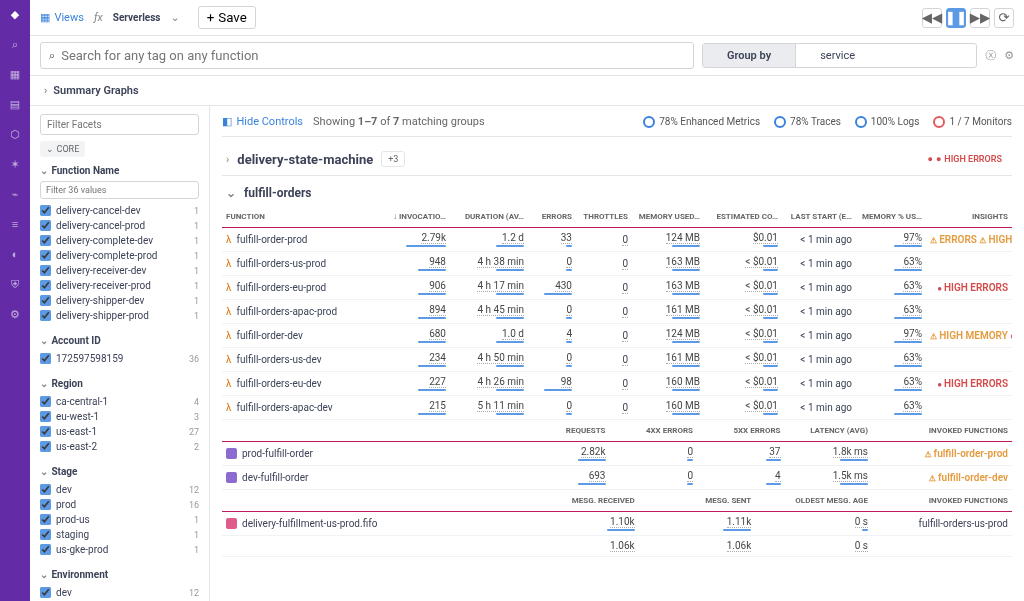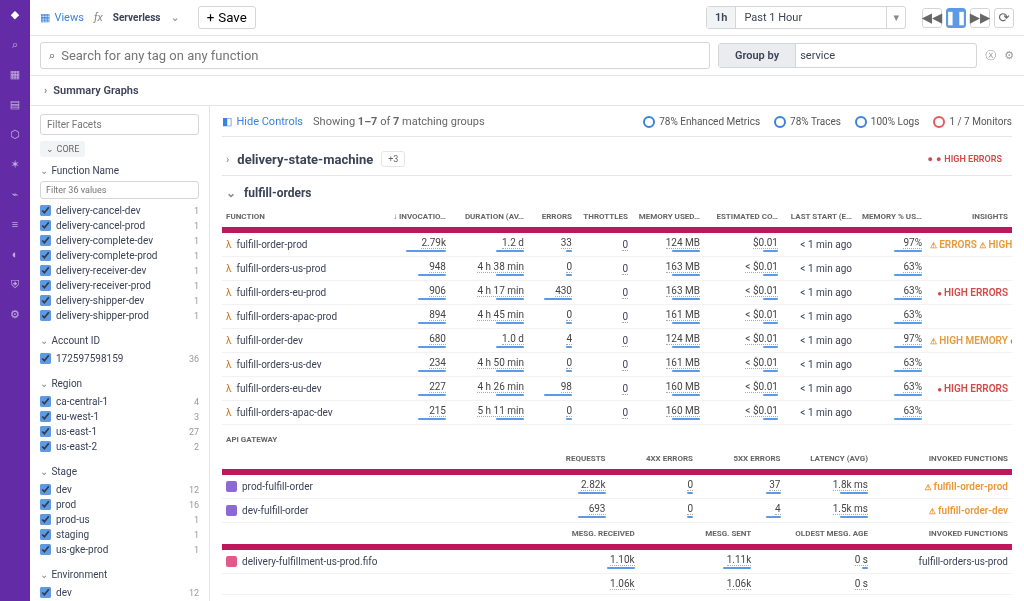--- a/index.html
+++ b/index.html
@@ -20,30 +20,30 @@
 .time-pill{padding:4px 8px;background:#f2f3f5;border-right:1px solid #d3d5d9;font-weight:600}
 .time-label{padding:4px 8px;min-width:150px}
 .time-chev{padding:4px 6px;border-left:1px solid #d3d5d9;color:#888}
 .time-controls{display:flex;gap:4px;margin-left:6px}
 .time-controls button{width:20px;height:20px;border:1px solid #d3d5d9;background:#fff;border-radius:3px;cursor:pointer;display:flex;align-items:center;justify-content:center;color:#666}
 .time-controls button.pause{background:#5c9ae6;color:#fff;border-color:#5c9ae6}
 .searchbar{display:flex;align-items:center;padding:6px 10px;border-bottom:1px solid #e3e5e8;gap:8px}
 .search-input{flex:1;display:flex;align-items:center;gap:6px;border:1px solid #d3d5d9;border-radius:3px;padding:5px 8px;min-width:0}
 .search-input input{border:none;outline:none;flex:1;font-size:13px}
 .group-by{display:flex;align-items:center;border:1px solid #d3d5d9;border-radius:3px}
-.group-by-label{padding:5px 16px;background:#ebecef;border-right:1px solid #d3d5d9;font-weight:600}
-.group-by-val{padding:5px 4px;min-width:180px}
+.group-by-label{padding:5px 24px;background:#ebecef;border-right:1px solid #d3d5d9;font-weight:600}
+.group-by-val{padding:5px 24px;min-width:180px}
 .summary-row{display:flex;align-items:center;padding:8px 14px;border-bottom:1px solid #e3e5e8;font-weight:600}
 .summary-row .chev{margin-right:6px}
 .content{flex:1;display:flex;min-height:0}
 .sidebar{width:180px;border-right:1px solid #e3e5e8;padding:8px 10px;overflow-y:auto}
 .filter-facets{width:100%;border:1px solid #d3d5d9;border-radius:3px;padding:4px 6px;font-size:10px;margin-bottom:6px}
 .core-tag{background:#f2f3f5;padding:3px 6px;border-radius:3px;font-size:9px;color:#666;display:inline-flex;align-items:center;gap:3px;margin-bottom:8px;cursor:pointer}
 .facet-group{margin-bottom:12px}
-.facet-title{font-weight:400;font-size:10px;margin-bottom:5px;display:flex;align-items:center;gap:3px;cursor:pointer}
+.facet-title{font-weight:700;font-size:10px;margin-bottom:5px;display:flex;align-items:center;gap:3px;cursor:pointer}
 .facet-title::before{content:"⌄";font-size:10px;color:#888}
 .facet-filter{width:100%;border:1px solid #d3d5d9;border-radius:3px;padding:3px 5px;font-size:9px;margin-bottom:4px}
 .facet-item{display:flex;align-items:center;gap:5px;padding:2px 0;font-size:10px;cursor:pointer}
 .facet-item input[type=checkbox]{accent-color:#5c9ae6;width:11px;height:11px}
 .facet-item .label{flex:1;white-space:nowrap;overflow:hidden;text-overflow:ellipsis}
 .facet-item .count{color:#999;font-size:9px}
 .table-area{flex:1;padding:6px 12px;overflow-y:auto;min-width:0}
 .controls-row{display:flex;align-items:center;gap:10px;padding:3px 0 8px;border-bottom:1px solid #e3e5e8;margin-bottom:6px}
 .hide-controls{color:#3983de;display:flex;align-items:center;gap:4px;cursor:pointer}
 .showing{color:#666}
@@ -55,21 +55,21 @@
 .group-header{display:flex;align-items:center;gap:8px;padding:8px 4px;border-bottom:1px solid #e3e5e8}
 .group-header .chev{color:#888}
 .group-header .name{font-weight:700;font-size:13px}
 .badge{border:1px solid #e3e5e8;border-radius:3px;padding:2px 6px;font-size:9px;color:#666;display:inline-flex;align-items:center;gap:3px}
 .badge.warn::before{content:"⚠";color:#e49a3d}
 .badge.err{color:#d44a4a;font-weight:600;border:none}
 .badge.err::before{content:"●";color:#d44a4a}
 .fulfill-header{display:flex;align-items:center;gap:8px;padding:10px 4px 6px;font-weight:700;font-size:12px}
 .fulfill-header .chev{color:#888}
 .tbl{width:100%;border-collapse:collapse;table-layout:fixed}
-.tbl th{text-align:left;font-size:8px;font-weight:700;color:#666;padding:6px 4px;border-bottom:6px solid #be185d;text-transform:uppercase;white-space:nowrap;overflow:hidden}
+.tbl th{text-align:left;font-size:8px;font-weight:700;color:#666;padding:6px 4px;border-bottom:1px solid #be185d;text-transform:uppercase;white-space:nowrap;overflow:hidden}
 .tbl th.r,.tbl td.r{text-align:right}
 .tbl td{padding:4px 4px;border-bottom:1px solid #f1f2f4;font-size:10px;white-space:nowrap;overflow:hidden}
 .fn-name{display:flex;align-items:center;gap:5px}
 .lambda-icon{color:#d97706;font-size:10px}
 .api-icon{width:11px;height:11px;background:#8b6bcf;border-radius:2px;display:inline-block}
 .sqs-icon{width:11px;height:11px;background:#e05a8c;border-radius:2px;display:inline-block}
 .bar-cell{display:flex;flex-direction:column;align-items:flex-end;gap:1px}
 .bar-val{font-size:10px;color:#444}
 .bar{height:2px;background:#5c9ae6;border-radius:1px}
 .bar.sm{width:15px}
@@ -107,25 +107,20 @@
   </div>
 
   <div class="main">
     <div class="topbar">
       <span class="views-btn">▦ <span>Views</span></span>
       <span class="fx">ƒx</span>
       <span class="title">Serverless</span>
       <span class="chev">⌄</span>
       <button class="save-btn">+ <span>Save</span></button>
       <div class="spacer"></div>
-      <div class="time-group">
-        <span class="time-pill">1h</span>
-        <span class="time-label">Past 1 Hour</span>
-        <span class="time-chev">▾</span>
-      </div>
       <div class="time-controls">
         <button>◀◀</button>
         <button class="pause">❚❚</button>
         <button>▶▶</button>
         <button>⟳</button>
       </div>
     </div>
 
     <div class="searchbar">
       <div class="search-input">
@@ -695,21 +690,20 @@
                   <div class="bar-cell">
                     <span class="bar-val underline">63%</span>
                     <span class="bar md"></span>
                   </div>
                 </td>
                 <td class="r insights"></td>
               </tr>
             </tbody>
         </table>
 
-        <div class="section-label">API GATEWAY</div>
         <table class="tbl">
           <colgroup>
               <col style="width:300px">
               <col>
               <col>
               <col>
               <col>
               <col style="width:140px">
             </colgroup>
           <thead>

